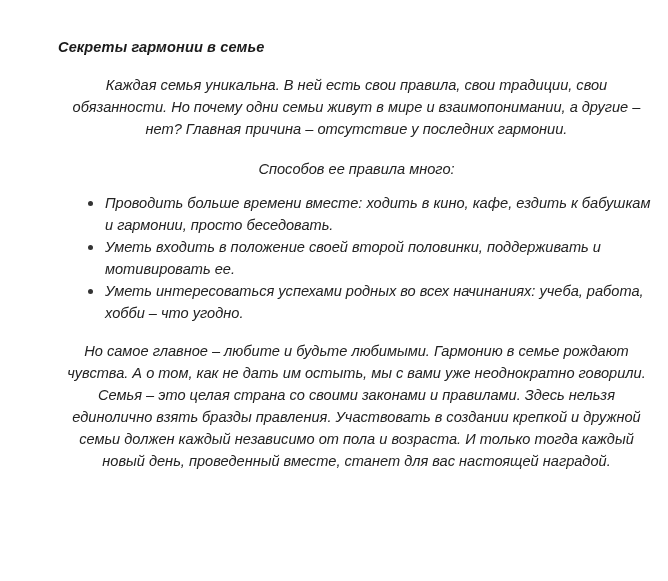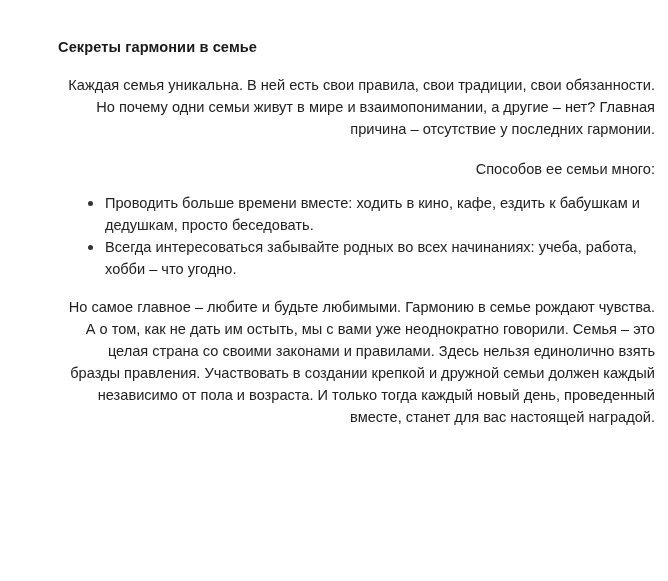--- a/index.html
+++ b/index.html
@@ -16,32 +16,33 @@
     font-size: 14.6px;
     line-height: 22px;
     color: #222222;
     -webkit-font-smoothing: antialiased;
   }
   .page {
     box-sizing: border-box;
     width: 668px;
     height: 581px;
     padding: 36px 13px 0 58px;
+    font-style: italic;
   }
   .doc-title {
     font-weight: bold;
     font-size: 14.6px;
     line-height: 22px;
     margin: 0 0 16px 0;
     color: #1a1a1a;
     letter-spacing: 0.1px;
   }
   .para {
     margin: 0 0 16px 0;
-    text-align: right;
+    text-align: center;
     max-width: 600px;
   }
   .para.intro {
     margin-bottom: 18px;
   }
   .para.lead-in {
     margin-bottom: 12px;
   }
   .bullet-list {
     list-style: none;
@@ -71,26 +72,29 @@
 </style>
 </head>
 <body>
 
 <div class="page">
 
   <h1 class="doc-title">Секреты гармонии в семье</h1>
 
   <p class="para intro">Каждая семья уникальна. В ней есть свои правила, свои традиции, свои обязанности. Но почему одни семьи живут в мире и взаимопонимании, а другие – нет? Главная причина – отсутствие у последних гармонии.</p>
 
-  <p class="para lead-in">Способов ее семьи много:</p>
+  <p class="para lead-in">Способов ее правила много:</p>
 
   <ul class="bullet-list">
     <li>
-      <span>Проводить больше времени вместе: ходить в кино, кафе, ездить к бабушкам и дедушкам, просто беседовать.</span>
+      <span>Проводить больше времени вместе: ходить в кино, кафе, ездить к бабушкам и гармонии, просто беседовать.</span>
     </li>
     <li>
-      <span>Всегда интересоваться забывайте родных во всех начинаниях: учеба, работа, хобби – что угодно.</span>
+      <span>Уметь входить в положение своей второй половинки, поддерживать и мотивировать ее.</span>
+    </li>
+    <li>
+      <span>Уметь интересоваться успехами родных во всех начинаниях: учеба, работа, хобби – что угодно.</span>
     </li>
   </ul>
 
   <p class="para closing">Но самое главное – любите и будьте любимыми. Гармонию в семье рождают чувства. А о том, как не дать им остыть, мы с вами уже неоднократно говорили. Семья – это целая страна со своими законами и правилами. Здесь нельзя единолично взять бразды правления. Участвовать в создании крепкой и дружной семьи должен каждый независимо от пола и возраста. И только тогда каждый новый день, проведенный вместе, станет для вас настоящей наградой.</p>
 
 </div>
 
 </body></html>

